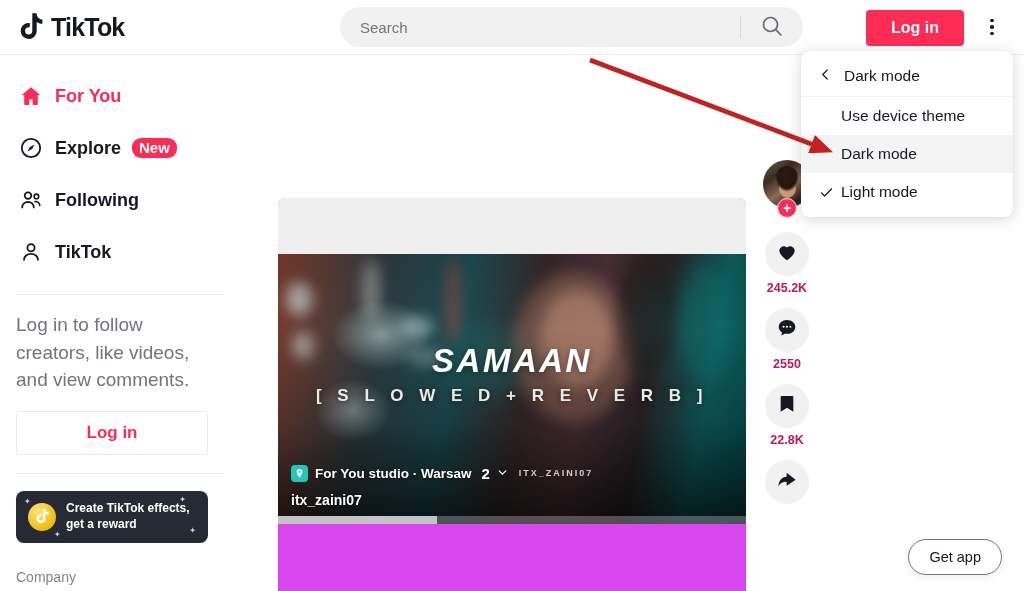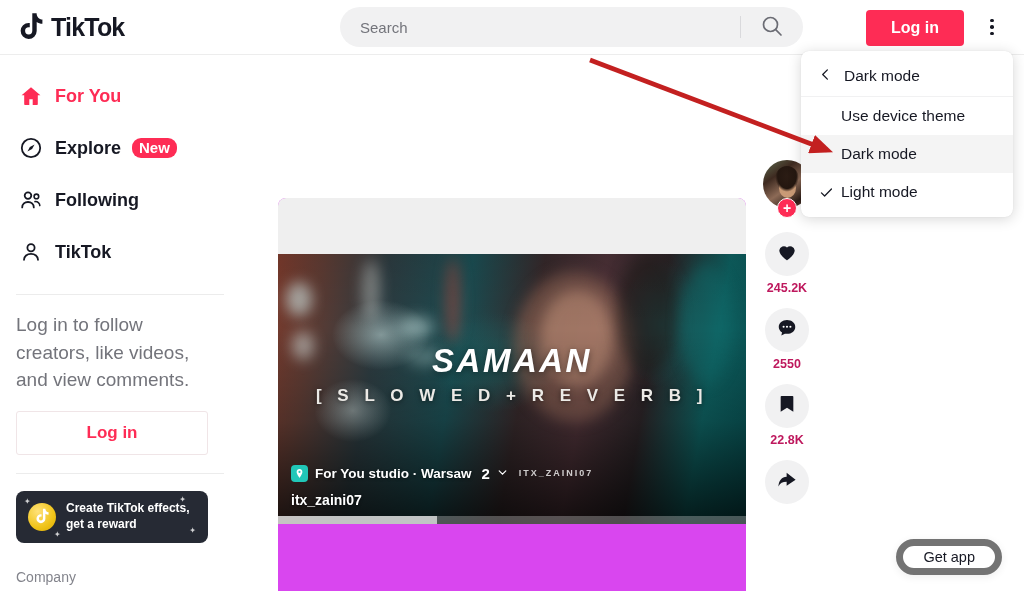--- a/index.html
+++ b/index.html
@@ -234,21 +234,21 @@
   .dd-item.no-icon .dd-item-label { margin-left: 22px; }
 
   
   .annotation { position: absolute; left: 0; top: 0; width: 1024px; height: 591px;
     pointer-events: none; z-index: 70; }
 
   
   .get-app {
     position: absolute; right: 22px; bottom: 16px;
     height: 36px; padding: 0 20px; background: #fff;
-    border: 7px solid #737373; border-radius: 20px;
+    border: 1px solid #737373; border-radius: 20px;
     font-size: 14.5px; color: #161823; cursor: pointer;
     box-shadow: 0 2px 8px rgba(0,0,0,.07);
     display: flex; align-items: center; z-index: 35;
     font-family: "Liberation Sans", sans-serif;
   }
   .bottom-hint {
     position: absolute; left: 250px; bottom: 0px; font-size: 8px;
     color: #c9c9cc; letter-spacing: .5px; z-index: 10;
   }
 </style>

